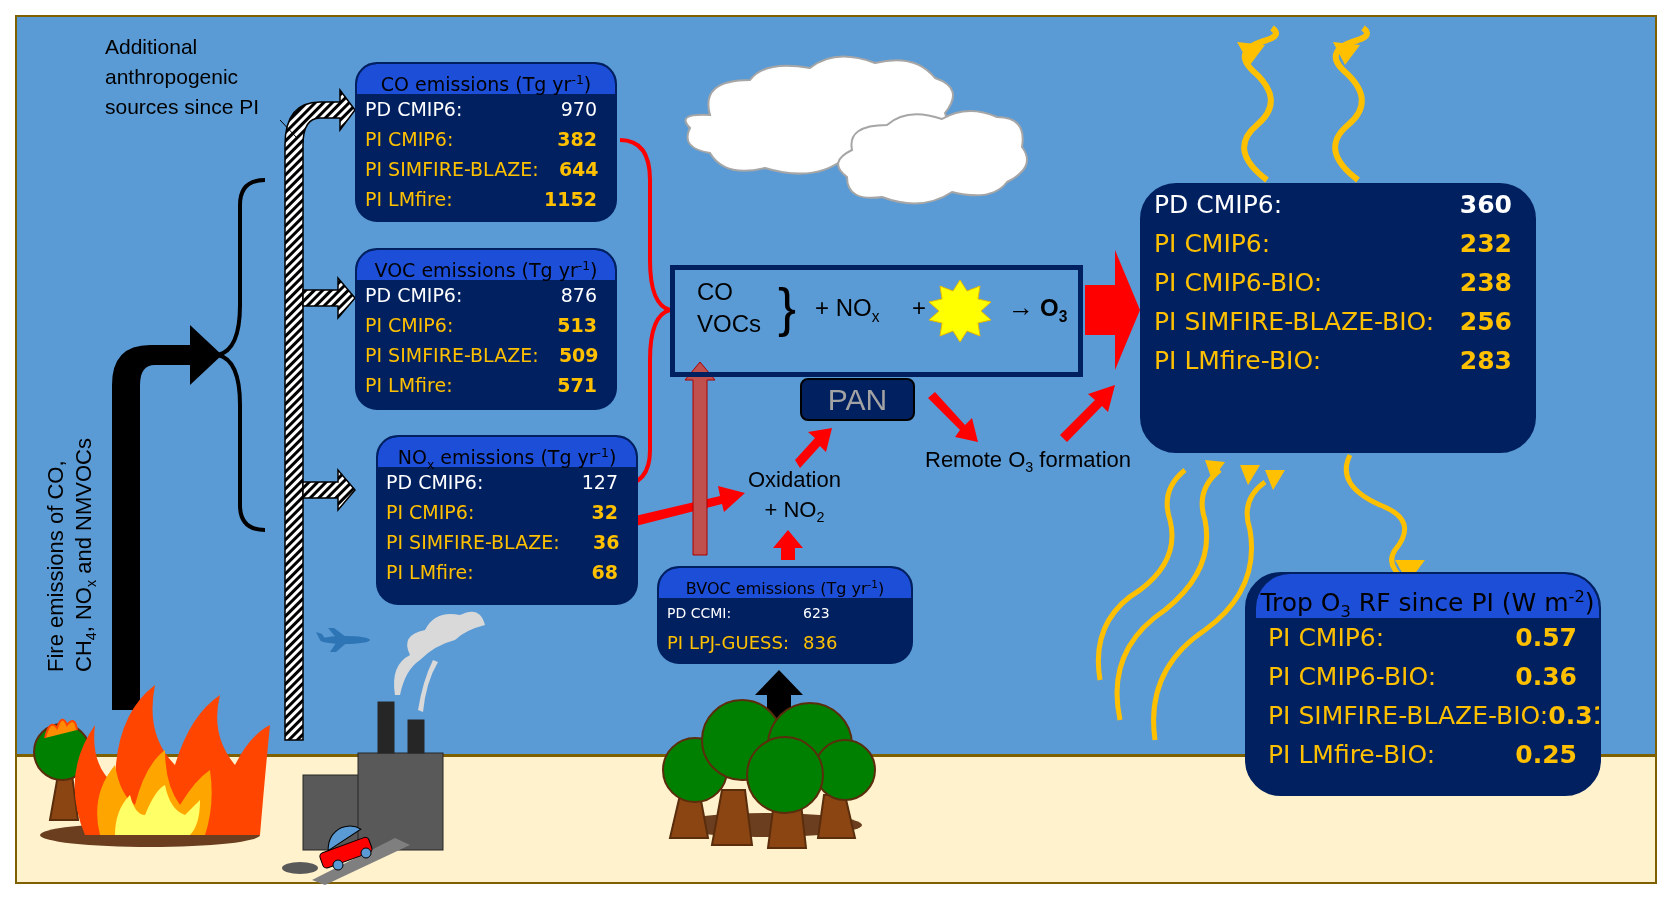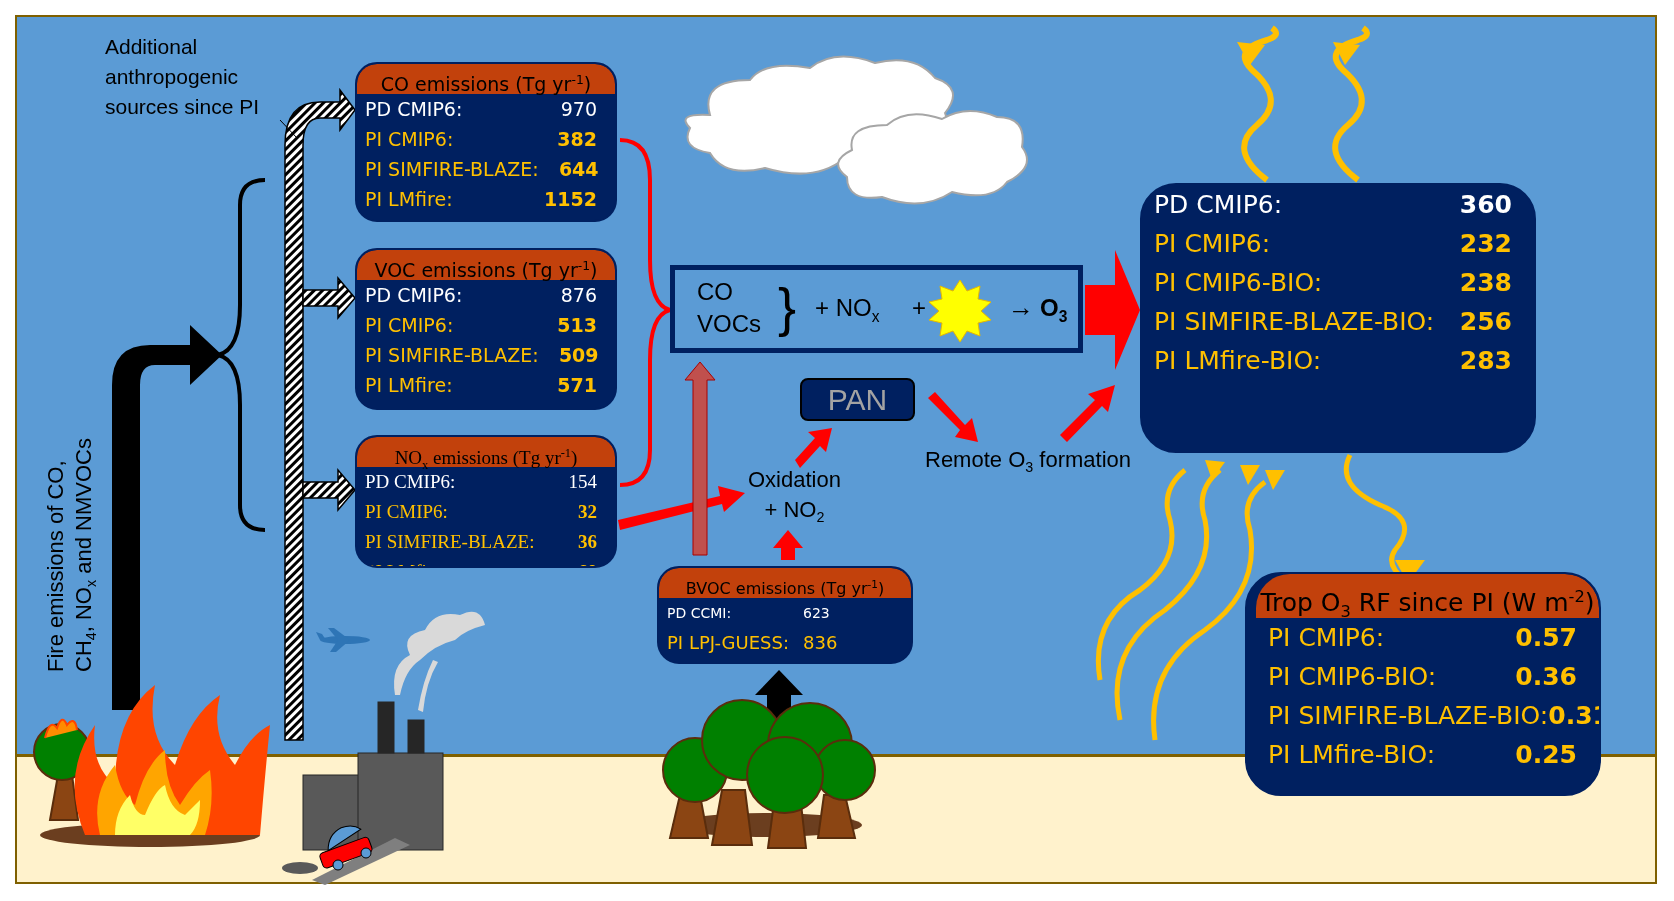--- a/index.html
+++ b/index.html
@@ -1,36 +1,36 @@
 <!DOCTYPE html>
 <html><head>
 <meta charset="utf-8">
 <style>
   html,body{margin:0;padding:0;background:#ffffff;}
   body{width:1674px;height:901px;position:relative;overflow:hidden;font-family:"Liberation Sans",sans-serif;}
   #frame{position:absolute;left:15px;top:15px;width:1642px;height:869px;background:#5B9BD5;border:2px solid #7F6000;box-sizing:border-box;overflow:hidden;}
   #ground{position:absolute;left:0;top:737px;width:100%;height:132px;background:#FFF2CC;border-top:3px solid #7F6000;box-sizing:border-box;}
   #art{position:absolute;left:0;top:0;width:1674px;height:901px;}
   .box{position:absolute;background:#002060;border:2px solid #002060;border-radius:22px;overflow:hidden;box-sizing:border-box;font-family:"DejaVu Sans",sans-serif;}
-  .box .hdr{background:#c2410c;color:#000;text-align:center;white-space:nowrap;border-radius:20px 20px 0 0;}
+  .box .hdr{background:#1d4ed8;color:#000;text-align:center;white-space:nowrap;border-radius:20px 20px 0 0;}
   .box .row{display:flex;justify-content:space-between;white-space:nowrap;padding:0 8px 0 8px;}
   .row .lbl{flex:1;}
   .row .val{text-align:right;}
   .pd{color:#ffffff;}
   .pi{color:#FFC000;}
   .bold{font-weight:bold;}
   .em{font-size:16px;}
   .em .hdr{font-size:19px;height:30px;line-height:32px;}
   .em .row{font-size:19px;height:30px;line-height:30px;padding-left:8px;padding-right:18px;}
   .em .val{min-width:60px;}
   .big .hdr{font-size:25px;height:44px;line-height:46px;}
   .big .row{font-size:25px;height:39px;line-height:39px;padding-left:12px;padding-right:22px;}
   .txt{position:absolute;color:#000;white-space:nowrap;}
   sub,sup{font-size:65%;}
-  #react{position:absolute;left:670px;top:265px;width:413px;height:88px;border:5px solid #002060;box-sizing:border-box;padding-left:17px;}
+  #react{position:absolute;left:670px;top:265px;width:413px;height:112px;border:5px solid #002060;box-sizing:border-box;padding-left:17px;}
   #pan{position:absolute;left:800px;top:378px;width:115px;height:43px;background:#002060;border:2px solid #000;border-radius:8px;box-sizing:border-box;color:#a3a3a3;font-size:30px;text-align:center;line-height:40px;}
 </style>
 </head>
 <body>
 
 <div id="frame">
   <div id="ground"></div>
 </div>
 
 <svg id="art" viewBox="0 0 1674 901" xmlns="http://www.w3.org/2000/svg">
@@ -226,25 +226,25 @@
   <div class="row pi">
       <span class="lbl">PI SIMFIRE-BLAZE:</span>
       <span class="val bold">509</span>
     </div>
   <div class="row pi">
       <span class="lbl">PI LMfire:</span>
       <span class="val bold">571</span>
     </div>
 </div>
 
-<div class="box em" style="left:355px;top:435px;width:262px;height:133px;font-family:Liberation Serif, serif;">
+<div class="box em" style="left:376px;top:435px;width:262px;height:170px;">
   <div class="hdr"><span>NO</span><sub>x</sub><span> emissions (Tg yr</span><sup>-1</sup><span>)</span></div>
   <div class="row pd">
       <span class="lbl">PD CMIP6:</span>
-      <span class="val">154</span>
+      <span class="val">127</span>
     </div>
   <div class="row pi">
       <span class="lbl">PI CMIP6:</span>
       <span class="val bold">32</span>
     </div>
   <div class="row pi">
       <span class="lbl">PI SIMFIRE-BLAZE:</span>
       <span class="val bold">36</span>
     </div>
   <div class="row pi">

